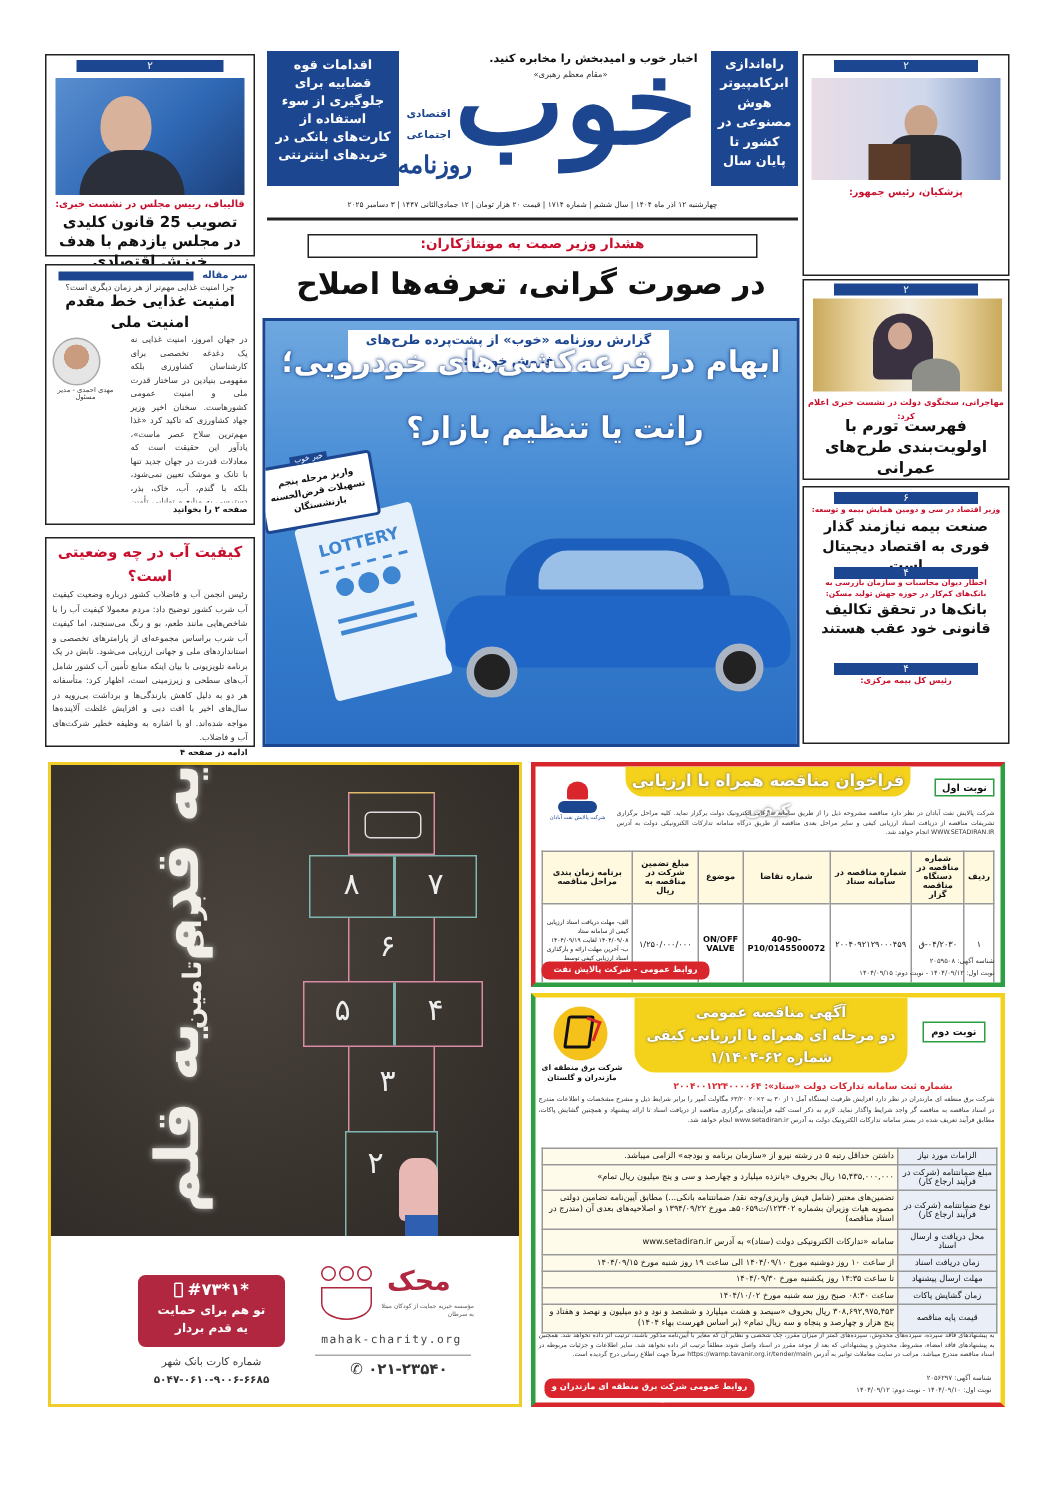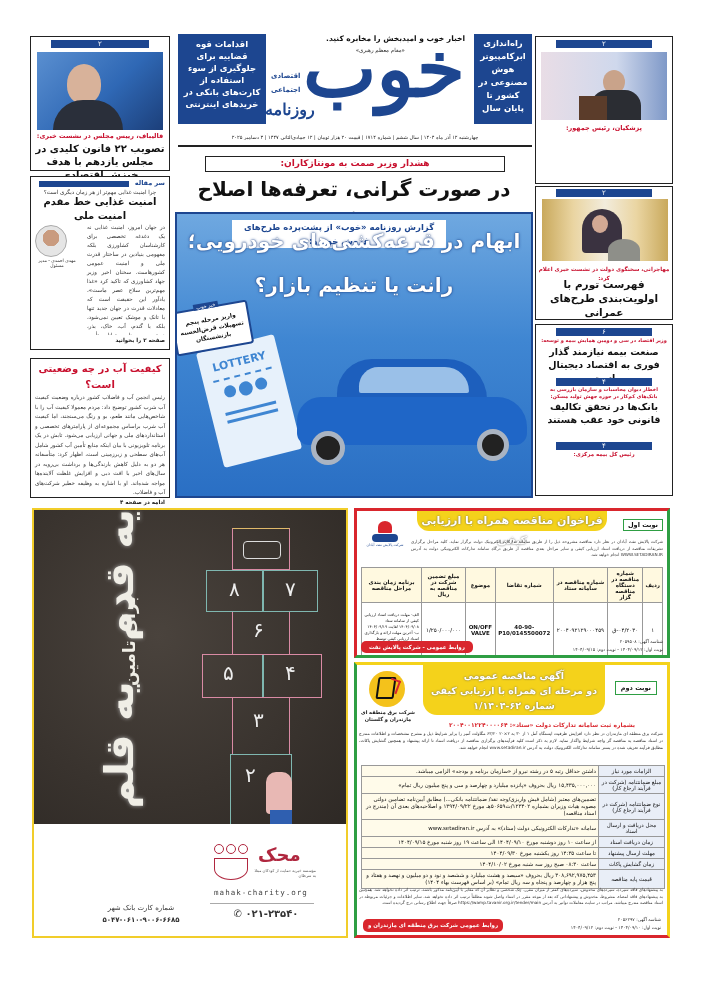--- a/index.html
+++ b/index.html
@@ -46,21 +46,21 @@
 <div class="abs" style="left:178px;top:134px;width:354px;font-size:5px;text-align:center;color:#222;white-space:nowrap;overflow:hidden;">چهارشنبه ۱۲ آذر ماه ۱۴۰۴ | سال ششم | شماره ۱۷۱۴ | قیمت ۲۰ هزار تومان | ۱۲ جمادی‌الثانی ۱۴۴۷ | ۳ دسامبر ۲۰۲۵</div>
 <div class="abs" style="left:178px;top:145px;width:354px;height:1.5px;background:#222;"></div>
 
 <div class="abs" style="left:30px;top:36px;width:140px;height:135px;">
   <span class="tag">۲</span>
   <div class="photo" style="left:7px;top:16px;width:126px;height:78px;background:linear-gradient(135deg,#5a8fd0 0%,#2f68b5 55%,#1c3f7a 100%);">
     <div style="position:absolute;left:30px;top:12px;width:34px;height:40px;border-radius:50% 50% 45% 45%;background:#d8b29a;"></div>
     <div style="position:absolute;left:16px;top:48px;width:70px;height:34px;border-radius:30px 30px 0 0;background:#2a2f3a;"></div>
   </div>
   <div class="kicker" style="position:absolute;top:96px;width:100%;">قالیباف، رییس مجلس در نشست خبری:</div>
-  <div class="head" style="position:absolute;top:106px;width:100%;font-size:10px;line-height:13px;padding:0 5px;">تصویب ۲۲ قانون کلیدی در مجلس یازدهم با هدف خیزش اقتصادی</div>
+  <div class="head" style="position:absolute;top:106px;width:100%;font-size:10px;line-height:13px;padding:0 5px;">تصویب 25 قانون کلیدی در مجلس یازدهم با هدف خیزش اقتصادی</div>
 </div>
 
 <div class="box" style="left:30px;top:176px;width:140px;height:174px;">
   <div style="position:relative;height:12px;">
     <span style="position:absolute;right:4px;top:2px;font-size:6.5px;font-weight:bold;color:#1d4690;">سر مقاله</span>
     <span style="position:absolute;left:8px;right:40px;top:4px;height:6px;background:#1d4690;"></span>
   </div>
   <div style="font-size:5.5px;text-align:center;color:#333;">چرا امنیت غذایی مهم‌تر از هر زمان دیگری است؟</div>
   <div class="head" style="font-size:10px;line-height:14px;">امنیت غذایی خط مقدم امنیت ملی</div>
   <div style="float:left;margin:2px 3px 0 4px;width:32px;height:32px;border-radius:50%;background:radial-gradient(circle at 50% 40%,#c99b7f 0 35%,#e5e5e5 36%);border:1px solid #aaa;"></div>
@@ -76,21 +76,21 @@
 </div>
 
 <div class="abs" style="left:205px;top:156px;width:300px;height:16px;border:1.5px solid #222;">
   <div style="text-align:center;color:#c8102e;font-size:9px;font-weight:bold;line-height:13px;">هشدار وزیر صمت به مونتاژکاران:</div>
 </div>
 <div class="head abs" style="left:175px;top:175px;width:358px;font-size:20px;line-height:28px;">در صورت گرانی، تعرفه‌ها اصلاح می‌شوند</div>
 
 <div class="abs" style="left:175px;top:212px;width:358px;height:286px;border:2px solid #1d4690;background:linear-gradient(180deg,#6fa8e0 0%,#3f86d2 45%,#2a6fc4 100%);overflow:hidden;">
   <div style="position:absolute;left:55px;top:6px;width:214px;background:#fff;color:#1d4690;font-size:8.5px;font-weight:bold;text-align:center;line-height:14px;">گزارش روزنامه «خوب» از پشت‌پرده طرح‌های فروش خودرو:</div>
   <div style="position:absolute;left:0;top:12px;width:100%;text-align:center;color:#fff;font-size:20px;font-weight:bold;line-height:30px;text-shadow:0 0 3px #1d4690,0 0 1px #0d2c5e;">ابهام در قرعه‌کشی‌های خودرویی؛</div>
-  <div style="position:absolute;left:0;top:56px;width:100%;text-align:center;color:#fff;font-size:20px;font-weight:bold;line-height:30px;text-shadow:0 0 3px #1d4690,0 0 1px #0d2c5e;">رانت یا تنظیم بازار؟</div>
+  <div style="position:absolute;left:16px;top:56px;width:100%;text-align:center;color:#fff;font-size:20px;font-weight:bold;line-height:30px;text-shadow:0 0 3px #1d4690,0 0 1px #0d2c5e;">رانت یا تنظیم بازار؟</div>
 
   <div style="position:absolute;left:32px;top:128px;width:80px;height:118px;background:#e7f1fb;transform:rotate(-14deg);border-radius:3px;">
     <div style="color:#3f86d2;font-size:11px;font-weight:bold;text-align:center;margin-top:12px;font-family:'DejaVu Sans',sans-serif;">LOTTERY</div>
     <div style="margin:6px 10px;border-top:2px dashed #3f86d2;"></div>
     <div style="display:flex;justify-content:center;gap:3px;margin-top:6px;">
       <span style="width:12px;height:12px;border-radius:50%;background:#3f86d2;"></span>
       <span style="width:14px;height:14px;border-radius:50%;background:#3f86d2;"></span>
       <span style="width:12px;height:12px;border-radius:50%;background:#3f86d2;"></span>
     </div>
     <div style="margin:12px 14px 0;height:3px;background:#3f86d2;"></div>
@@ -175,20 +175,27 @@
     </div>
     <div style="position:absolute;left:232px;top:262px;width:26px;height:42px;background:#e8b8b4;border-radius:10px 10px 4px 4px;"></div>
     <div style="position:absolute;left:236px;top:300px;width:22px;height:14px;background:#2f5fb0;"></div>
 
     <div style="position:absolute;left:20px;top:30px;width:150px;text-align:center;direction:rtl;color:#f0eee6;font-size:40px;font-weight:bold;line-height:50px;text-shadow:0 0 4px #aaa;transform:rotate(-90deg) translate(-10px,-10px);transform-origin:center;">یه قدم</div>
     <div style="position:absolute;left:40px;top:120px;width:110px;text-align:center;direction:rtl;color:#f0eee6;font-size:17px;font-weight:bold;line-height:22px;transform:rotate(-90deg);">برای تامین</div>
     <div style="position:absolute;left:20px;top:210px;width:150px;text-align:center;direction:rtl;color:#f0eee6;font-size:40px;font-weight:bold;line-height:50px;text-shadow:0 0 4px #aaa;transform:rotate(-90deg) translate(0,-10px);">یه قلم</div>
   </div>
 
   <div style="position:absolute;left:0;top:314px;width:100%;height:116px;background:#fff;">
+    <div style="position:absolute;left:58px;top:26px;width:98px;height:48px;background:#b0273f;border-radius:5px;color:#fff;text-align:center;direction:rtl;">
+      <div style="font-size:11px;font-weight:bold;line-height:16px;margin-top:2px;direction:ltr;">
+        <span style="display:inline-block;width:6px;height:10px;border:1.3px solid #fff;border-radius:1px;vertical-align:middle;margin-right:3px;"></span><span>#۷۳*۱*</span>
+      </div>
+      <div style="font-size:8px;font-weight:bold;line-height:12px;">تو هم برای حمایت</div>
+      <div style="font-size:8px;font-weight:bold;line-height:12px;">یه قدم بردار</div>
+    </div>
     <div style="position:absolute;left:58px;top:80px;width:98px;text-align:center;direction:rtl;font-size:7px;color:#333;">شماره کارت بانک شهر</div>
     <div style="position:absolute;left:58px;top:92px;width:98px;text-align:center;font-size:7px;font-weight:bold;color:#333;">۵۰۴۷-۰۶۱۰-۹۰۰۶-۶۶۸۵</div>
 
     <div style="position:absolute;left:178px;top:20px;width:38px;height:40px;">
       <div style="position:absolute;left:2px;top:0;width:10px;height:10px;border-radius:50%;border:1.5px solid #b0273f;"></div>
       <div style="position:absolute;left:14px;top:0;width:10px;height:10px;border-radius:50%;border:1.5px solid #b0273f;"></div>
       <div style="position:absolute;left:26px;top:0;width:10px;height:10px;border-radius:50%;border:1.5px solid #b0273f;"></div>
       <div style="position:absolute;left:2px;top:14px;width:34px;height:22px;border:1.5px solid #b0273f;border-radius:0 0 50% 50%;"></div>
     </div>
     <div style="position:absolute;left:224px;top:20px;font-size:18px;font-weight:bold;color:#b0273f;direction:rtl;">محک</div>

